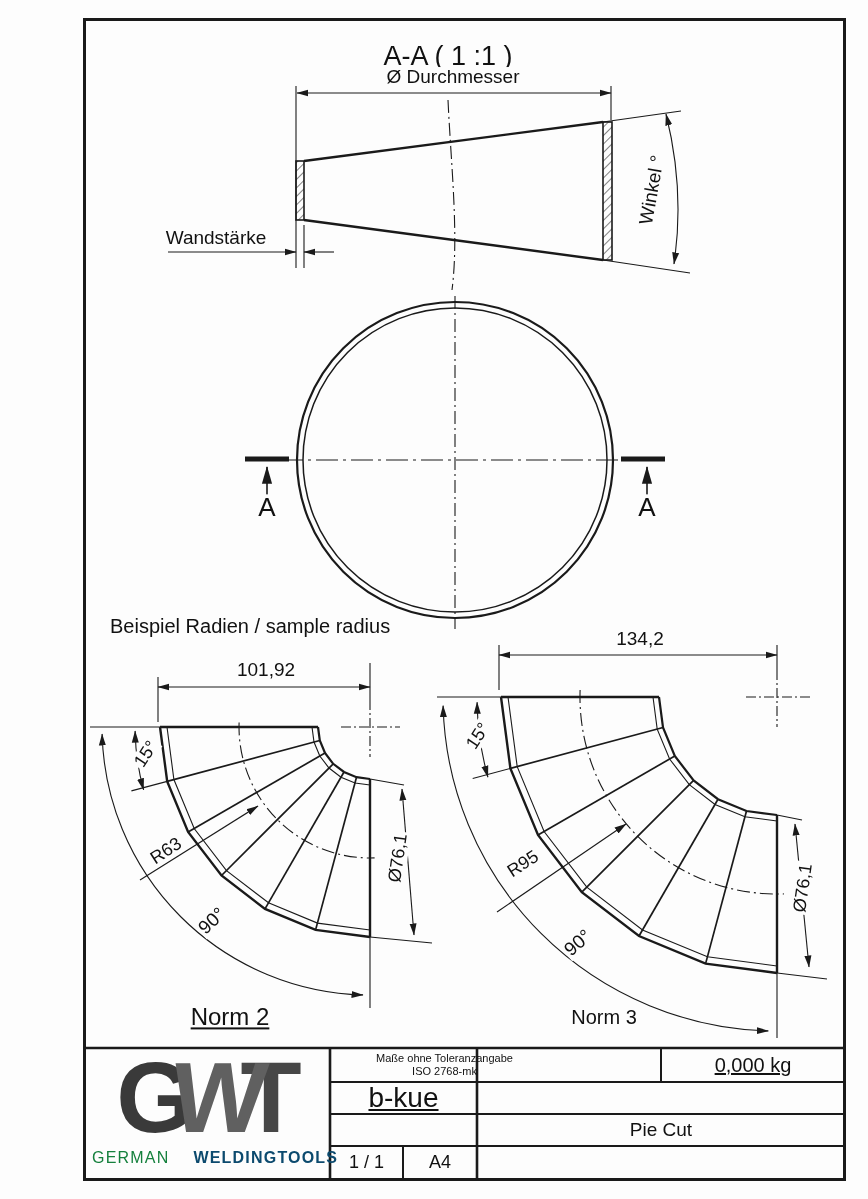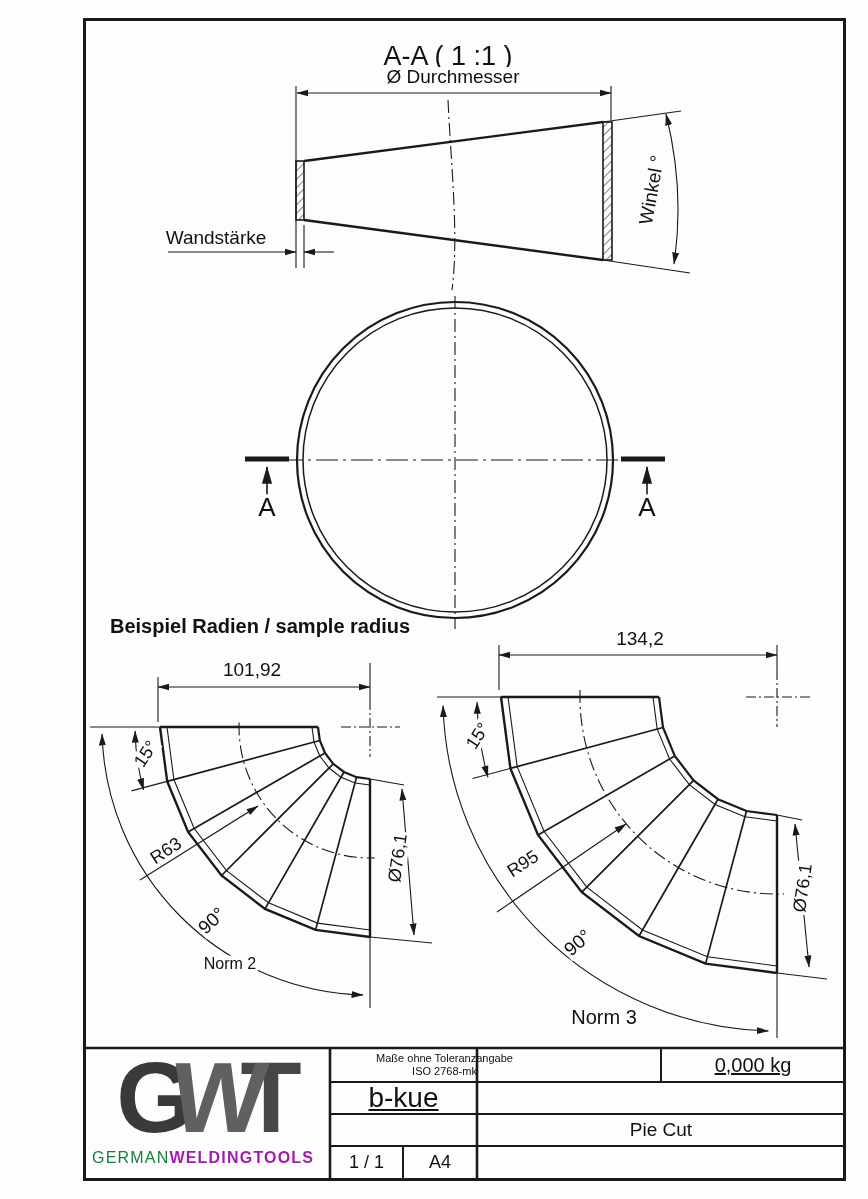--- a/index.html
+++ b/index.html
@@ -1,39 +1,39 @@
 <!DOCTYPE html>
 <html><head>
 <meta charset="utf-8">
 <style>
   html,body{margin:0;padding:0;background:#ffffff;}
   .page{position:relative;width:868px;height:1199px;background:#fdfdfd;overflow:hidden;
         font-family:"Liberation Sans",sans-serif;color:#111;}
   svg.drawing{position:absolute;left:0;top:0;width:868px;height:1199px;}
   .lbl{position:absolute;white-space:nowrap;color:#111;transform:translate(-50%,-50%);
        background:#fdfdfd;padding:0 2px;line-height:1.05;}
-  .lbl.noanchor{transform:translate(0,-50%);font-weight:bold;}
+  .lbl.noanchor{transform:translate(0,-50%);}
   .r-m55{transform:translate(-50%,-50%) rotate(-57deg);}
   .r-m33{transform:translate(-50%,-50%) rotate(-33deg);}
   .r-m43{transform:translate(-50%,-50%) rotate(-43deg);}
   .r-m41{transform:translate(-50%,-50%) rotate(-41deg);}
   .r-m82{transform:translate(-50%,-50%) rotate(-82deg);}
   .r-m80{transform:translate(-50%,-50%) rotate(-80deg);}
   .cell{position:absolute;display:flex;align-items:center;justify-content:center;text-align:center;}
   .tol{flex-direction:column;font-size:11px;line-height:13px;}
   .logo-cell{position:absolute;left:86px;top:1049px;width:242px;height:129px;}
   .gwt{position:absolute;left:28px;top:2px;width:190px;height:92px;
        font-weight:bold;font-size:100px;line-height:92px;text-align:center;letter-spacing:0;}
   .gwt .g{color:#3a3a3a;}
   .gwt .w{color:#606060;margin-left:-22px;display:inline-block;transform:skewX(-6deg);}
   .gwt .t{color:#474747;margin-left:-26px;}
   .brand{position:absolute;left:6px;top:100px;width:236px;font-size:16px;letter-spacing:1.2px;
          white-space:nowrap;}
   .brand .bl{color:#15803d;font-weight:normal;}
-  .brand .bb{color:#a21caf;font-weight:bold;}
+  .brand .bb{color:#0c4a6e;font-weight:bold;margin-left:24px;}
 </style>
 </head>
 <body>
 
 <div class="page">
 
   <svg class="drawing" viewBox="0 0 868 1199">
     <defs>
       <marker id="arr" viewBox="0 0 10 7" refX="9.5" refY="3.5" markerWidth="11" markerHeight="8" orient="auto-start-reverse">
         <path d="M0,0.6 L10,3.5 L0,6.4 z" fill="#1a1a1a"></path>
@@ -188,26 +188,26 @@
   </svg>
 
   <div class="lbl" style="left:448px;top:56px;font-size:27px;">A-A ( 1 :1 )</div>
   <div class="lbl" style="left:453px;top:77px;font-size:19px;">Ø Durchmesser</div>
   <div class="lbl" style="left:216px;top:238px;font-size:19px;">Wandstärke</div>
   <div class="lbl r-m80" style="left:652px;top:190px;font-size:19px;">Winkel °</div>
   <div class="lbl" style="left:267px;top:508px;font-size:26px;">A</div>
   <div class="lbl" style="left:647px;top:508px;font-size:26px;">A</div>
   <div class="lbl noanchor" style="left:108px;top:626px;font-size:20px;">Beispiel Radien / sample radius</div>
 
-  <div class="lbl" style="left:252px;top:670px;font-size:19px;">101,92</div>
+  <div class="lbl" style="left:266px;top:670px;font-size:19px;">101,92</div>
   <div class="lbl r-m55" style="left:146px;top:754px;font-size:18px;">15°</div>
   <div class="lbl r-m33" style="left:166px;top:851px;font-size:18px;">R63</div>
   <div class="lbl r-m43" style="left:212px;top:921px;font-size:19px;">90°</div>
   <div class="lbl r-m82" style="left:398px;top:858px;font-size:18px;">Ø76,1</div>
-  <div class="lbl" style="left:230px;top:964px;font-size:16px;">Norm 2</div>
+  <div class="lbl" style="left:230px;top:1017px;font-size:24px;text-decoration:underline;">Norm 2</div>
 
   <div class="lbl" style="left:640px;top:639px;font-size:19px;">134,2</div>
   <div class="lbl r-m55" style="left:478px;top:736px;font-size:18px;">15°</div>
   <div class="lbl r-m33" style="left:523px;top:864px;font-size:18px;">R95</div>
   <div class="lbl r-m41" style="left:578px;top:943px;font-size:19px;">90°</div>
   <div class="lbl r-m82" style="left:803px;top:888px;font-size:18px;">Ø76,1</div>
   <div class="lbl" style="left:604px;top:1017px;font-size:20px;">Norm 3</div>
 
   <div class="cell tol" style="left:332px;top:1049px;width:143px;height:32px;padding-left:41px;">
     <span>Maße ohne Toleranzangabe</span>

